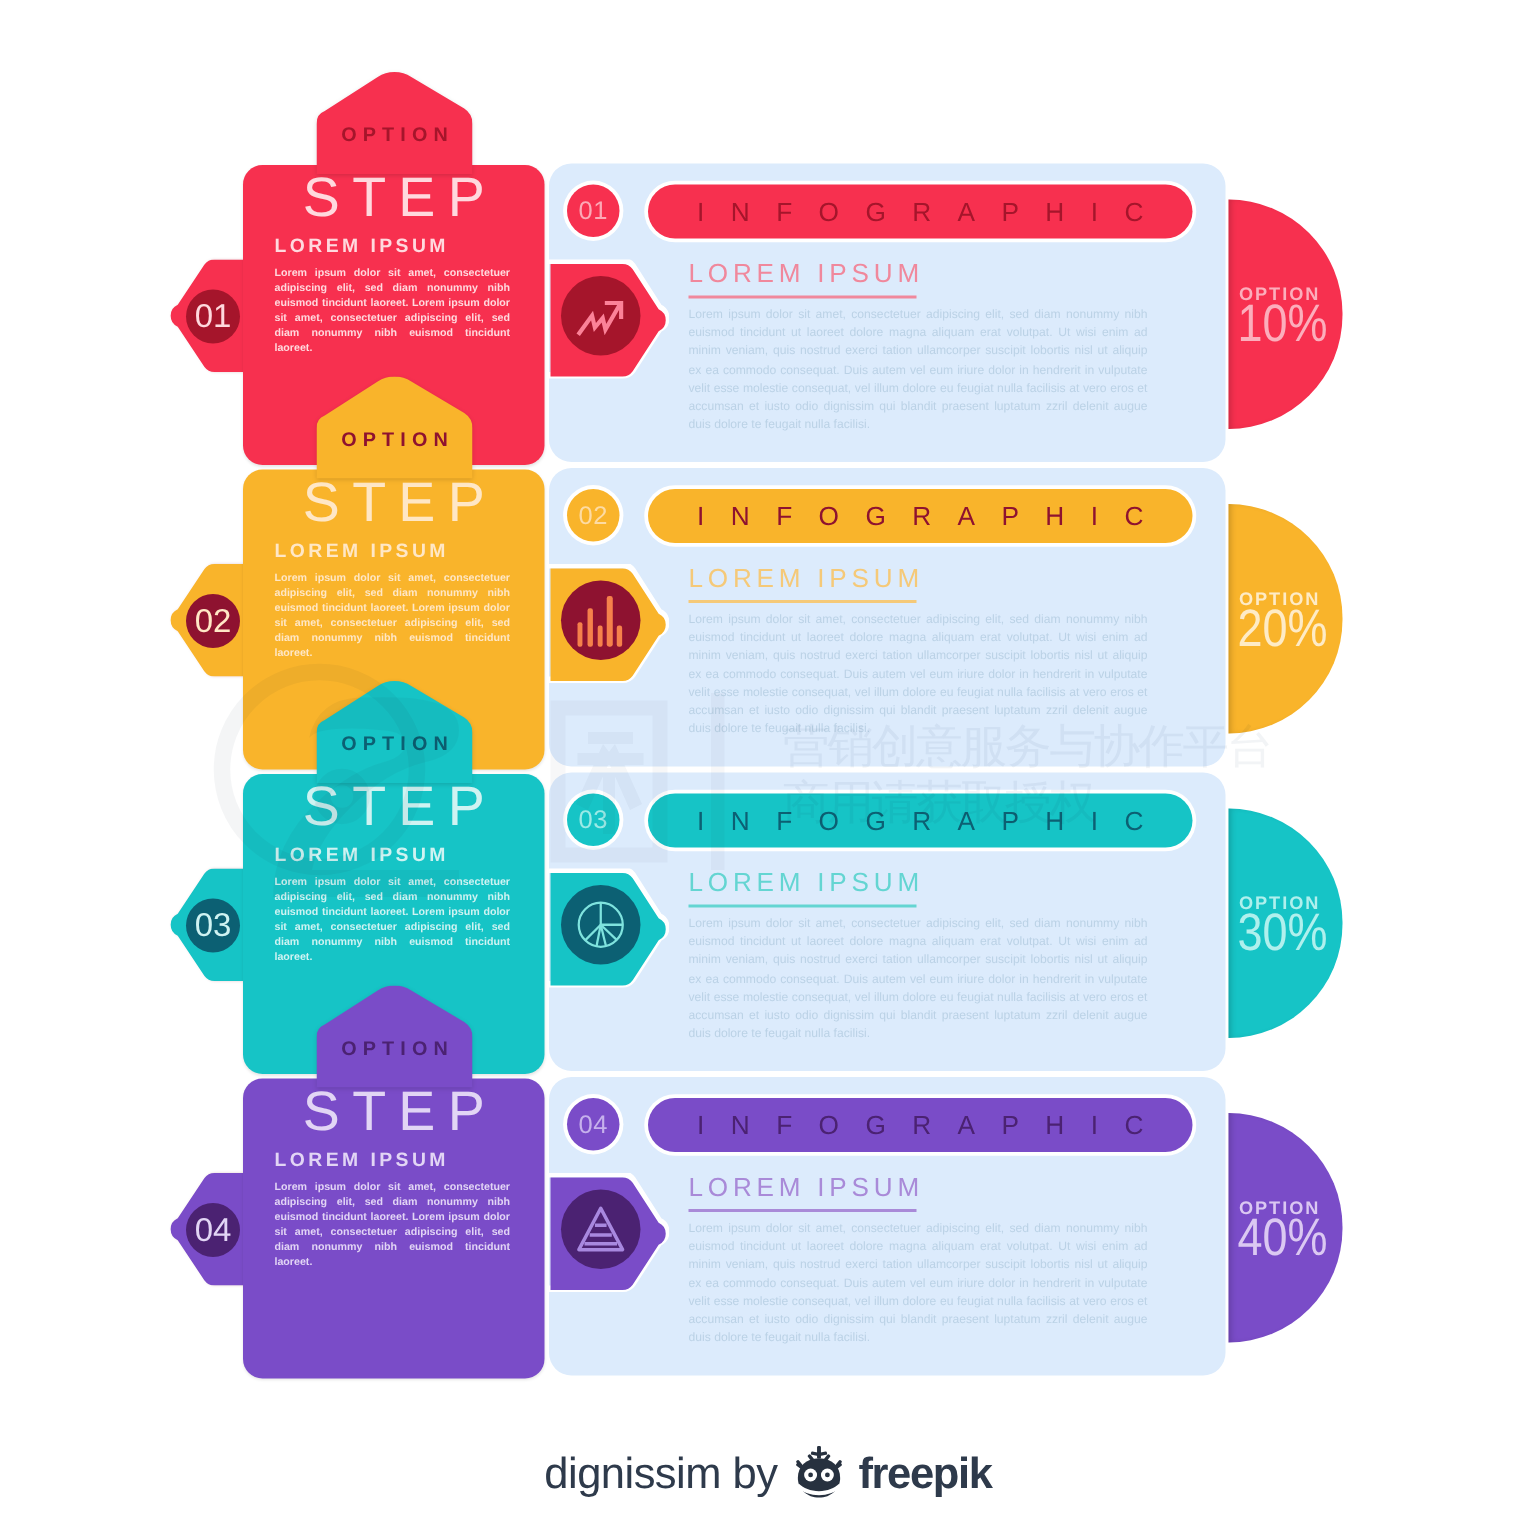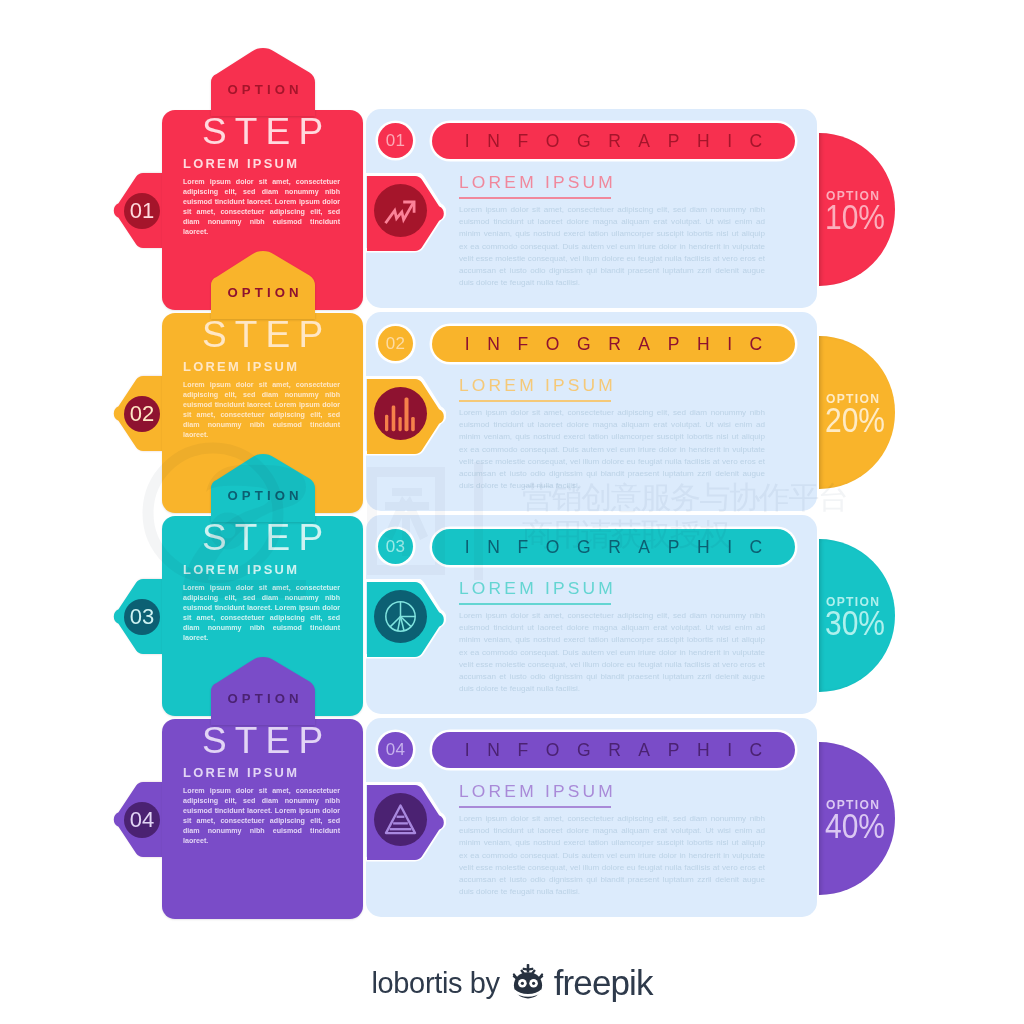--- a/index.html
+++ b/index.html
@@ -76,21 +76,21 @@
         font-size:12.1px;font-weight:700;letter-spacing:1.3px;}
     .semi .spct{position:absolute;left:6px;top:64px;width:80px;text-align:left;
         font-size:30px;font-weight:300;letter-spacing:0px;line-height:34px;
         transform:scale(1.0,1.17);transform-origin:0 0;}
 
   
   #footer{position:absolute;left:0;top:959px;width:1024px;height:48px;
         display:flex;align-items:center;justify-content:center;gap:0px;
         color:#2E3A4B;}
   #footer .fp{font-size:29px;font-weight:400;letter-spacing:-0.35px;}
-  #footer .fb{font-size:35px;font-weight:400;letter-spacing:-0.9px;}
+  #footer .fb{font-size:29px;font-weight:700;letter-spacing:-0.9px;}
   #footer .flogo{margin:-2px 8px 0 10px;display:flex;align-items:center;}
 
   
   #wm{position:absolute;left:0;top:0;width:1024px;height:1024px;
       pointer-events:none;z-index:50;mix-blend-mode:multiply;}
 </style>
 </head>
 <body>
 
 <div id="stage">
@@ -352,21 +352,21 @@
               <path d="M13.0 14.2 H21.0"></path>
               <path d="M9.4 21.0 H24.6"></path>
               <path d="M5.8 27.0 H28.2"></path>
             </g>
           </svg>
         </div>
       </div>
 
     </div>
   <div id="footer">
-    <span class="fp">lobortis by</span>
+    <span class="fp">dignissim by</span>
     <span class="flogo">
       <svg width="36" height="40" viewBox="0 0 36 40">
         <g fill="#27313F">
           <rect x="16.7" y="2.0" width="2.6" height="8.4" rx="0.8"></rect>
           <rect x="11.9" y="7.2" width="2.3" height="6.6" rx="0.8" transform="rotate(-38 13.0 10.5)"></rect>
           <rect x="21.8" y="7.2" width="2.3" height="6.6" rx="0.8" transform="rotate(38 23.0 10.5)"></rect>
           <rect x="12.6" y="6.1" width="6.6" height="2.3" rx="0.8" transform="rotate(11 15.9 7.3)"></rect>
           <rect x="16.8" y="6.1" width="6.6" height="2.3" rx="0.8" transform="rotate(-11 20.1 7.3)"></rect>
           <rect x="4.2" y="11.0" width="2.2" height="6.4" rx="0.8" transform="rotate(-38 5.3 14.2)"></rect>
           <rect x="29.6" y="11.0" width="2.2" height="6.4" rx="0.8" transform="rotate(38 30.7 14.2)"></rect>

